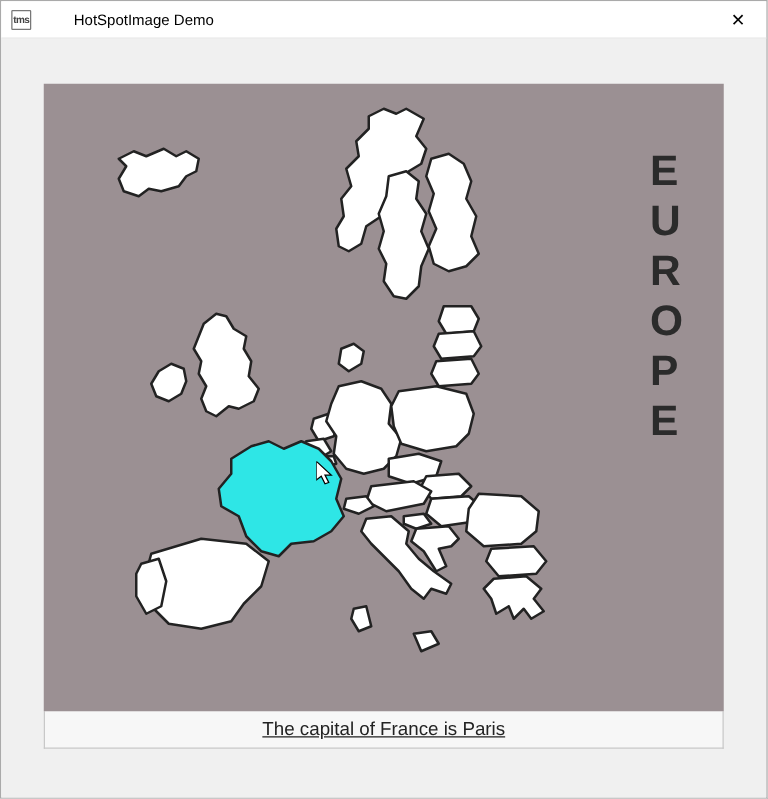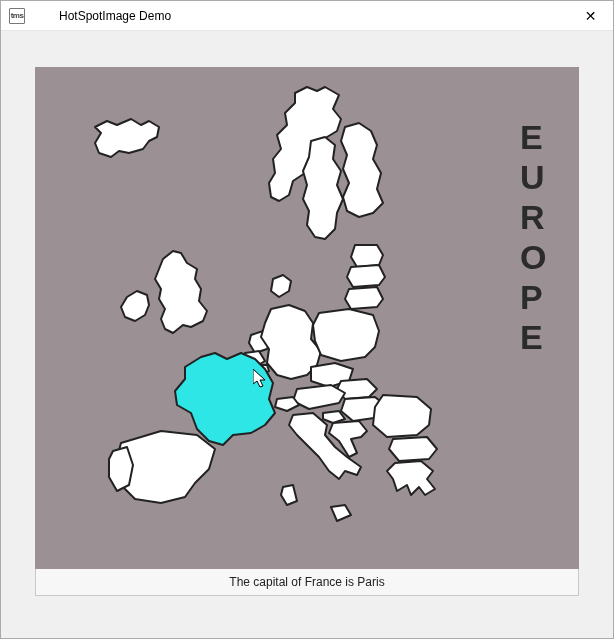--- a/index.html
+++ b/index.html
@@ -112,22 +112,23 @@
       top: 302px;
       pointer-events: none;
     }
     .status {
       width: 544px;
       background: #f7f7f7;
       border: 1px solid #c8c8c8;
       border-top: none;
       padding: 6px 4px;
       text-align: center;
-      font-size: 12px;
+      font-size: 15px;
       color: #222;
+      text-decoration: underline;
     }
   </style>
 </head>
 <body>
 
 <div class="window">
   <div class="titlebar">
     <span class="icon">tms</span>
     <span class="title">HotSpotImage Demo</span>
     <div class="close">

